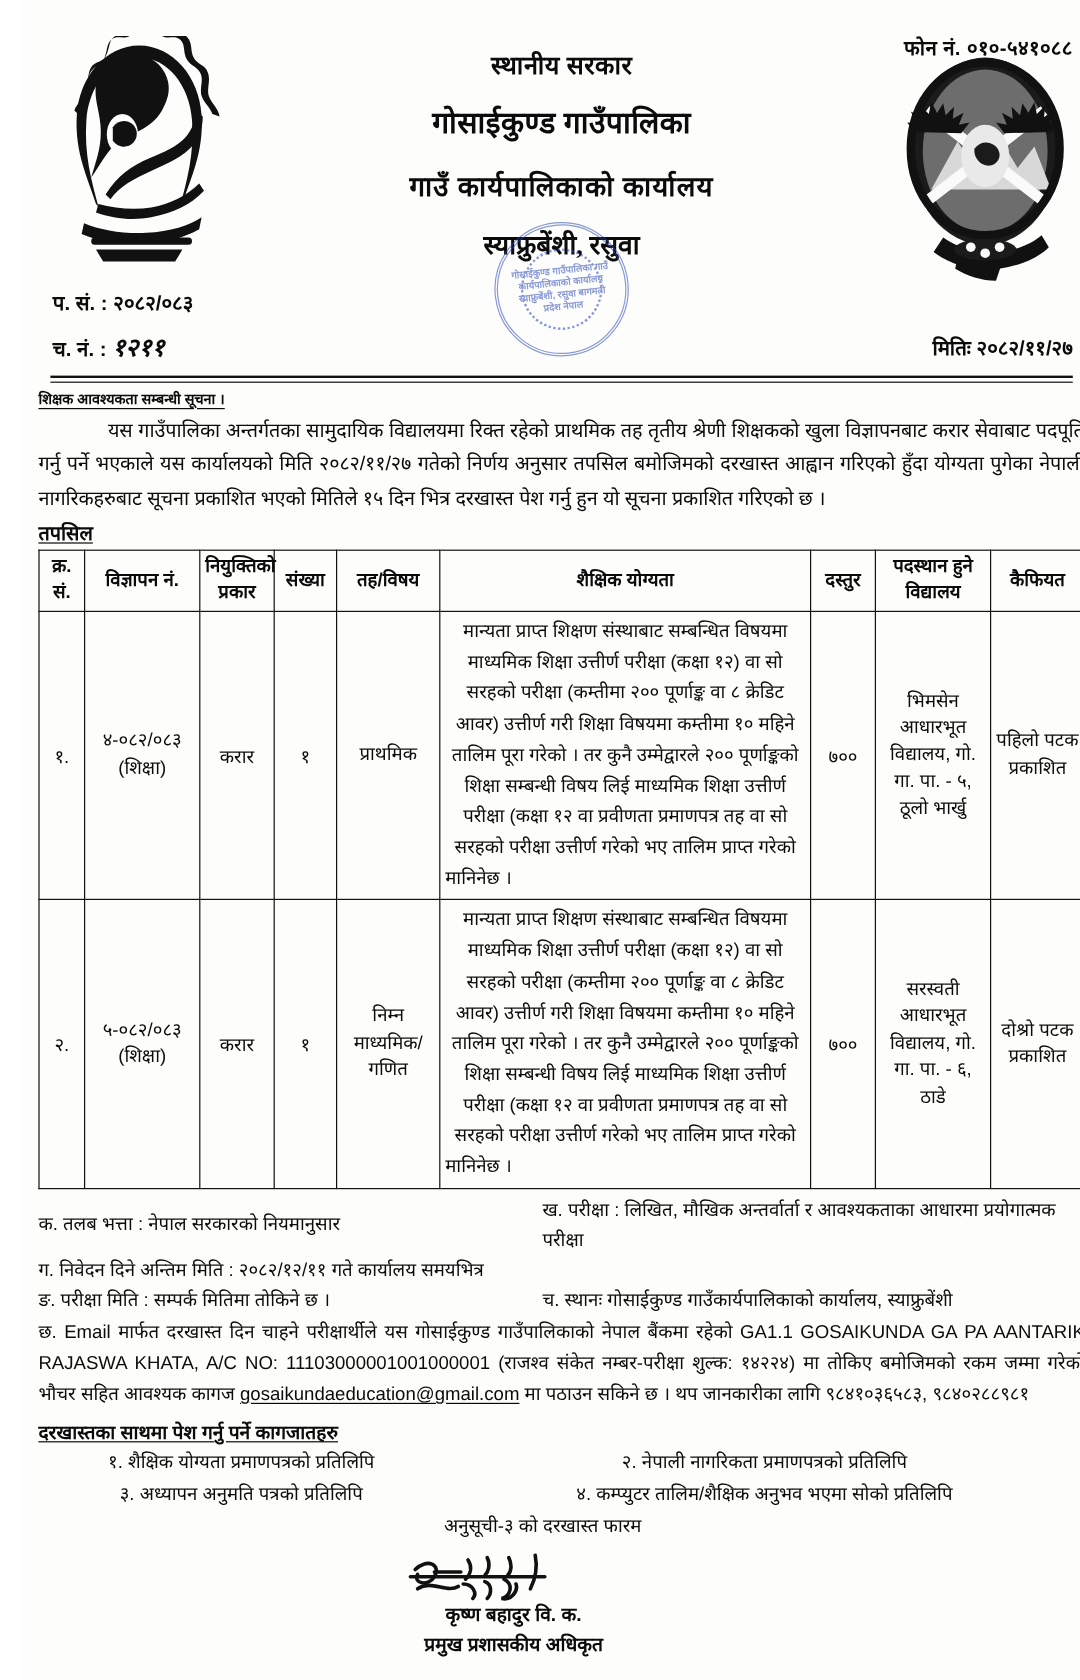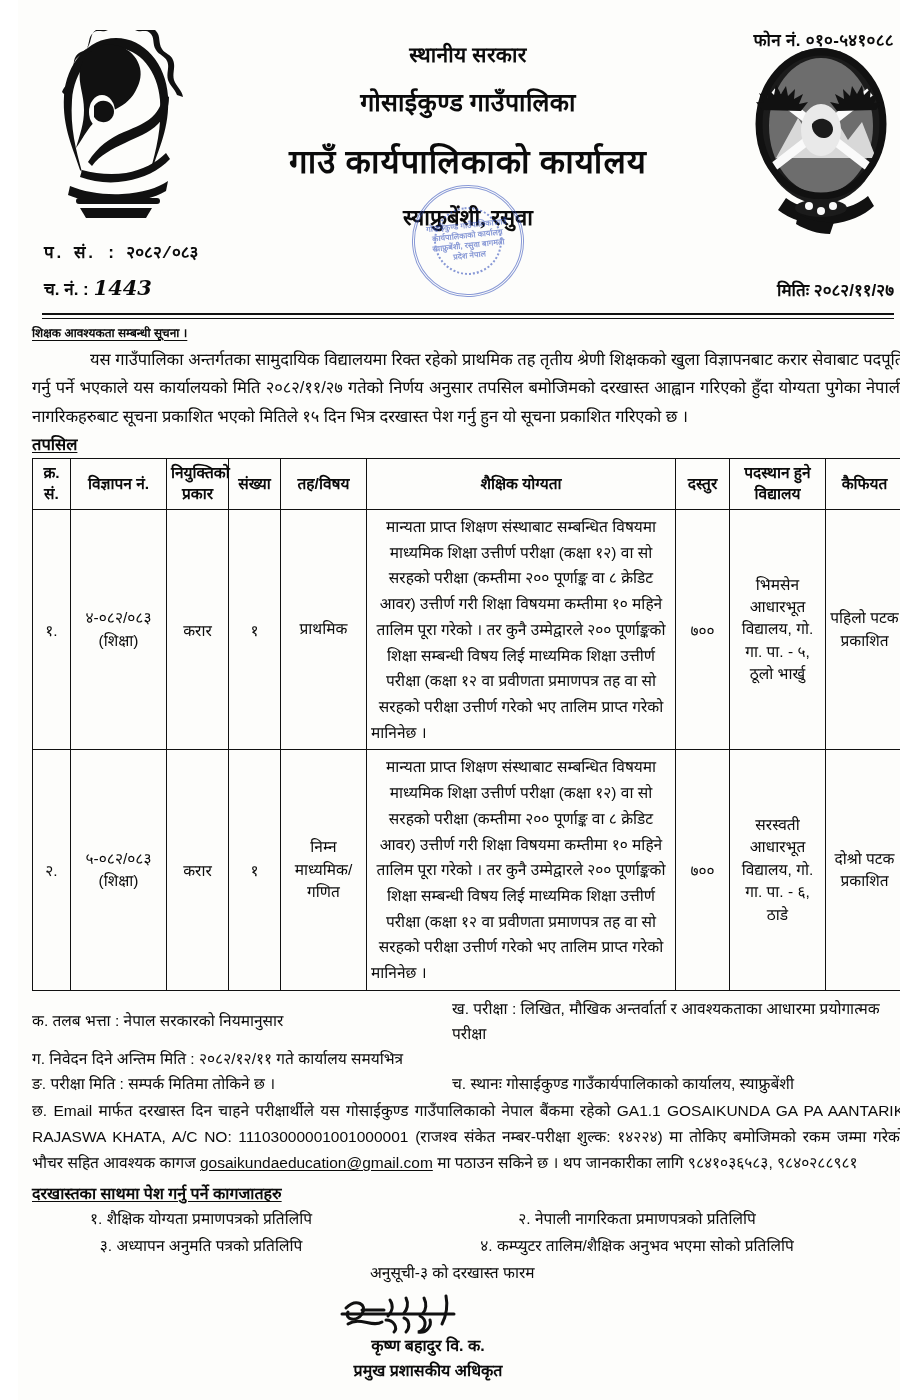--- a/index.html
+++ b/index.html
@@ -37,21 +37,21 @@
   }
 
   .center-head {
     position: absolute; left: 190px; right: 190px; top: 40px;
     text-align: center;
     font-family: Liberation Serif, serif;
   }
   .line-gov { font-size: 21px; font-weight: 700; letter-spacing: .4px; }
   .line-pal { font-size: 25px; font-weight: 700; margin-top: 16px; letter-spacing: .4px; }
   .line-office {
-    font-size: 33px; font-weight: 700; margin-top: 20px;
+    font-size: 23px; font-weight: 700; margin-top: 20px;
     letter-spacing: 1px;
   }
   .line-place {
     font-size: 22px; font-weight: 700; margin-top: 18px;
   }
 
   .seal {
     position: absolute; left: 50%; top: 185px;
     transform: translateX(-50%) rotate(-6deg);
     width: 112px; height: 112px;
@@ -65,21 +65,21 @@
     padding: 10px;
     pointer-events: none;
   }
   .seal-inner {
     position: absolute; left: 50%; top: 50%;
     transform: translate(-50%,-50%);
     width: 68px; height: 68px;
     border: 2px dotted #2b49b8; border-radius: 50%;
   }
 
-  .refno { position: absolute; left: 12px; top: 240px; font-size: 17px; font-weight: 700; font-family: Liberation Mono, monospace; }
+  .refno { position: absolute; left: 12px; top: 240px; font-size: 17px; font-weight: 700; }
   .refno2 { position: absolute; left: 12px; top: 275px; font-size: 17px; font-weight: 700; }
   .handwrite { font-family: "DejaVu Serif", serif; font-style: italic; font-size: 21px; }
   .date-right { position: absolute; right: 10px; top: 278px; font-size: 17px; font-weight: 700; }
 
   .hrule {
     position: absolute; left: 10px; right: 10px; top: 313px;
     border-top: 2px solid #111; 
   }
   .hrule::after {
     content:""; position:absolute; left:0; right:0; top:3px;
@@ -229,21 +229,21 @@
         </g>
       </svg>
     </div>
 
     <div class="refno">
       <span>प. सं. :</span>
       <span>२०८२/०८३</span>
     </div>
     <div class="refno2">
       <span>च. नं. :</span>
-      <span class="handwrite">1443</span>
+      <span class="handwrite">१२११</span>
     </div>
     <div class="date-right">
       <span>मितिः</span>
       <span>२०८२/११/२७</span>
     </div>
 
     <div class="hrule"></div>
   </div>
 
   <div class="notice-title">शिक्षक आवश्यकता सम्बन्धी सूचना ।</div>

